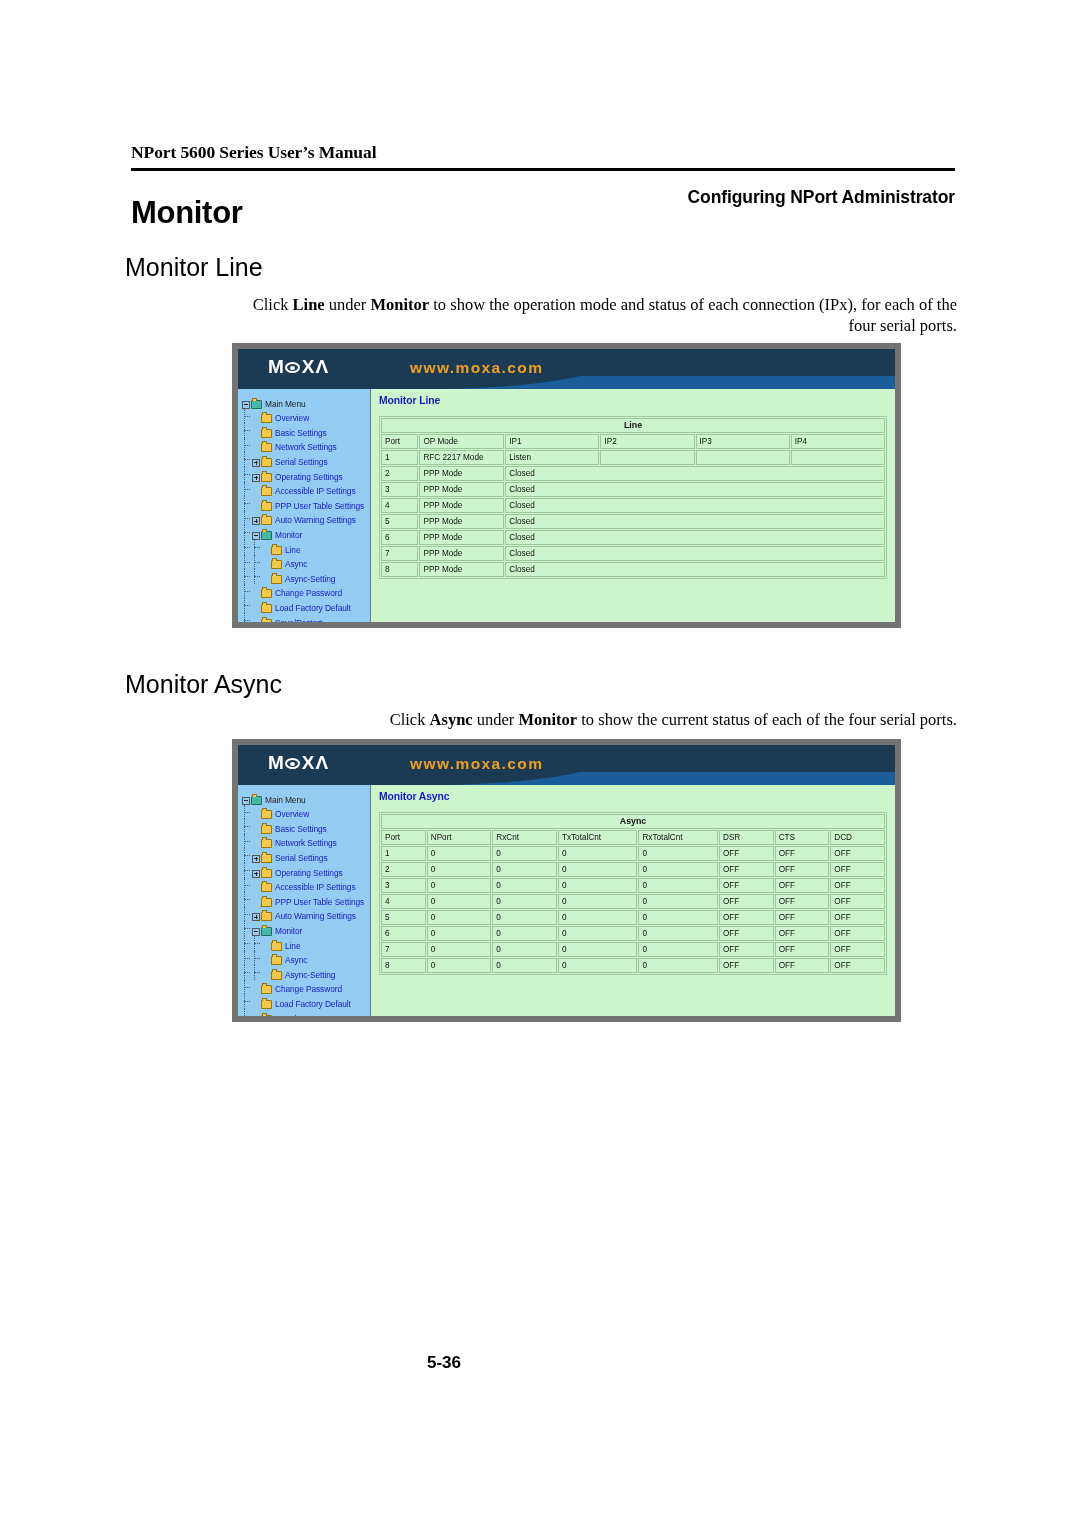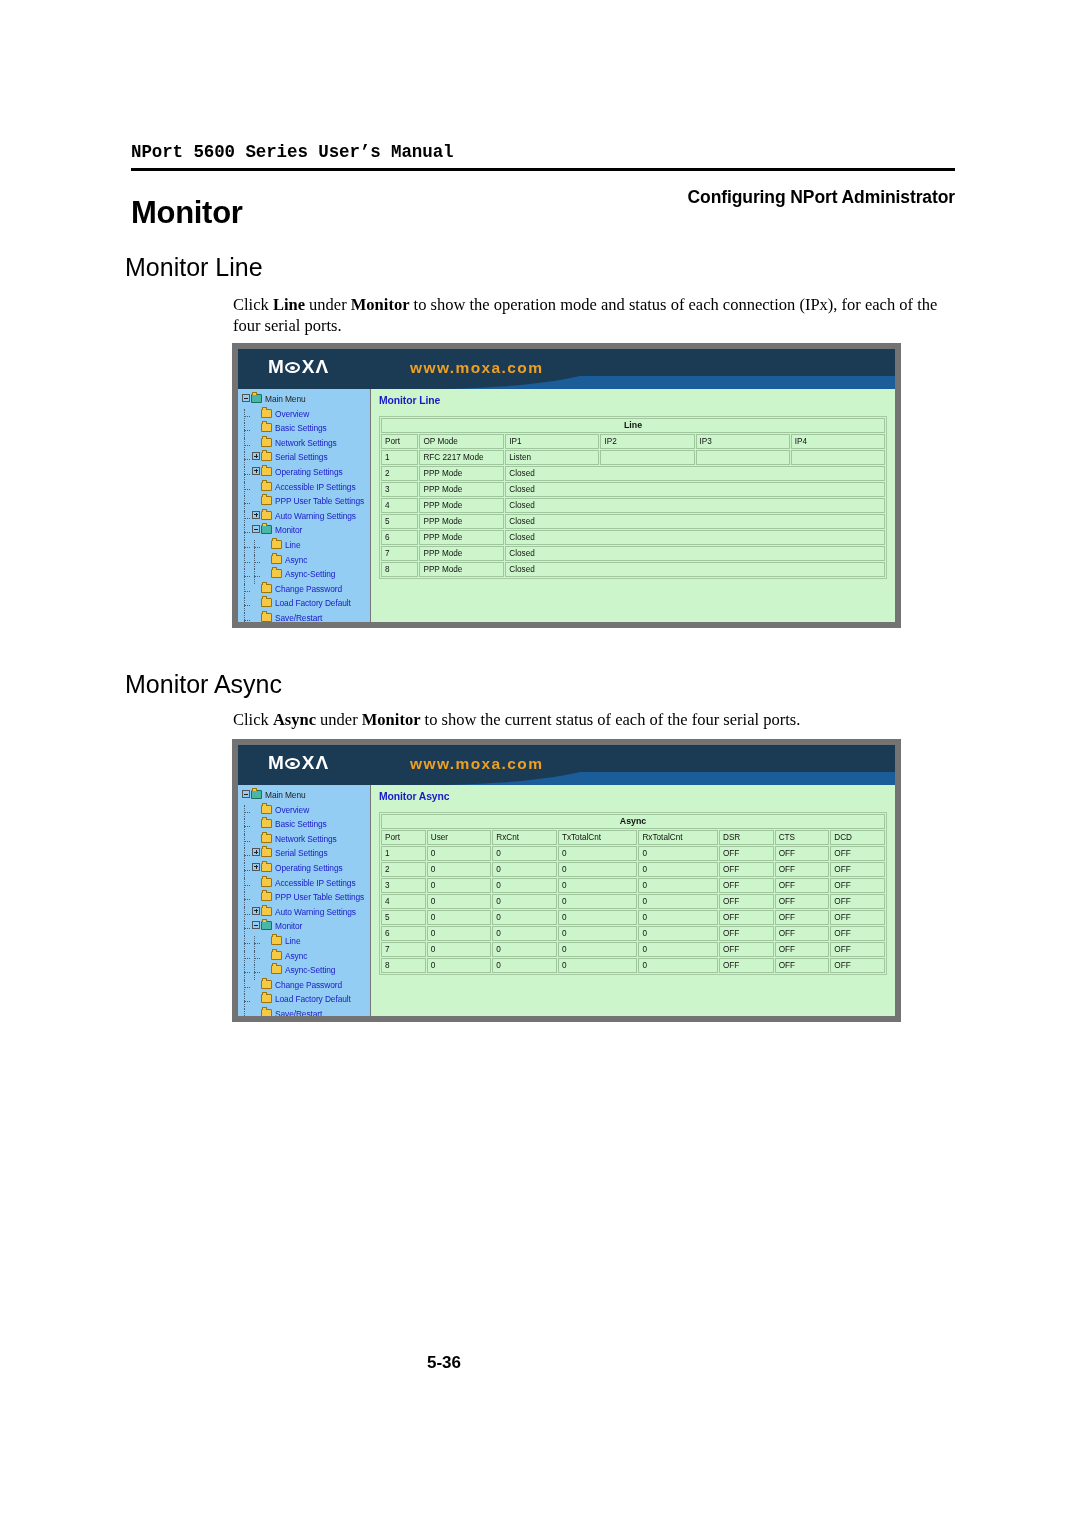--- a/index.html
+++ b/index.html
@@ -20,21 +20,21 @@
     position: absolute;
     left: 131px;
     top: 142px;
     width: 824px;
     height: 30px;
   }
   .page-header .hdr-left {
     position: absolute;
     left: 0;
     top: 0;
-    font-family: Liberation Mono, monospace;
+    font-family: Liberation Serif, serif;
     font-weight: bold;
     font-size: 17.5px;
     color: #000;
     letter-spacing: -0.1px;
   }
   .page-header .hdr-right {
     position: absolute;
     right: 0;
     top: 0;
     font-family: "Liberation Sans", sans-serif;
@@ -77,21 +77,21 @@
   #h2-async { top: 670px; }
 
   .body-para {
     position: absolute;
     left: 233px;
     width: 724px;
     font-family: "Liberation Serif", serif;
     font-size: 16.5px;
     line-height: 21px;
     color: #000;
-    text-align: left;
+    text-align: right;
   }
   #para-line { top: 294px; }
   #para-async { top: 709px; }
   .body-para b { font-weight: bold; }
 
   
   .footer {
     position: absolute;
     left: 0;
     top: 1353px;
@@ -197,21 +197,21 @@
   .sidebar {
     width: 133px;
     flex: 0 0 133px;
     background: #93cdf3;
     border-right: 1px solid #777;
     padding: 5px 0 0 2px;
     box-sizing: border-box;
   }
   .tree-item {
     display: flex;
-    align-items: flex-start;
+    align-items: flex-end;
     height: 14.6px;
     font-size: 8.4px;
     color: #1a19c8;
     white-space: nowrap;
     position: relative;
     padding-left: 2px;
   }
   .tree-item.root { color: #222; }
   .tree-item.root .tree-label { color: #222; }
   .tree-label { margin-left: 3px; letter-spacing: -0.1px; }
@@ -757,21 +757,21 @@
             <col class="c-sig">
             <col class="c-sig">
             <col class="c-sig">
         </colgroup>
         <tbody>
           <tr>
             <td class="tbl-caption" colspan="8">Async</td>
           </tr>
         <tr>
               <td class="col-head">Port</td>
-              <td class="col-head">User</td>
+              <td class="col-head">NPort</td>
               <td class="col-head">RxCnt</td>
               <td class="col-head">TxTotalCnt</td>
               <td class="col-head">RxTotalCnt</td>
               <td class="col-head">DSR</td>
               <td class="col-head">CTS</td>
               <td class="col-head">DCD</td>
             </tr>
             <tr>
               <td>1</td>
               <td>0</td>

